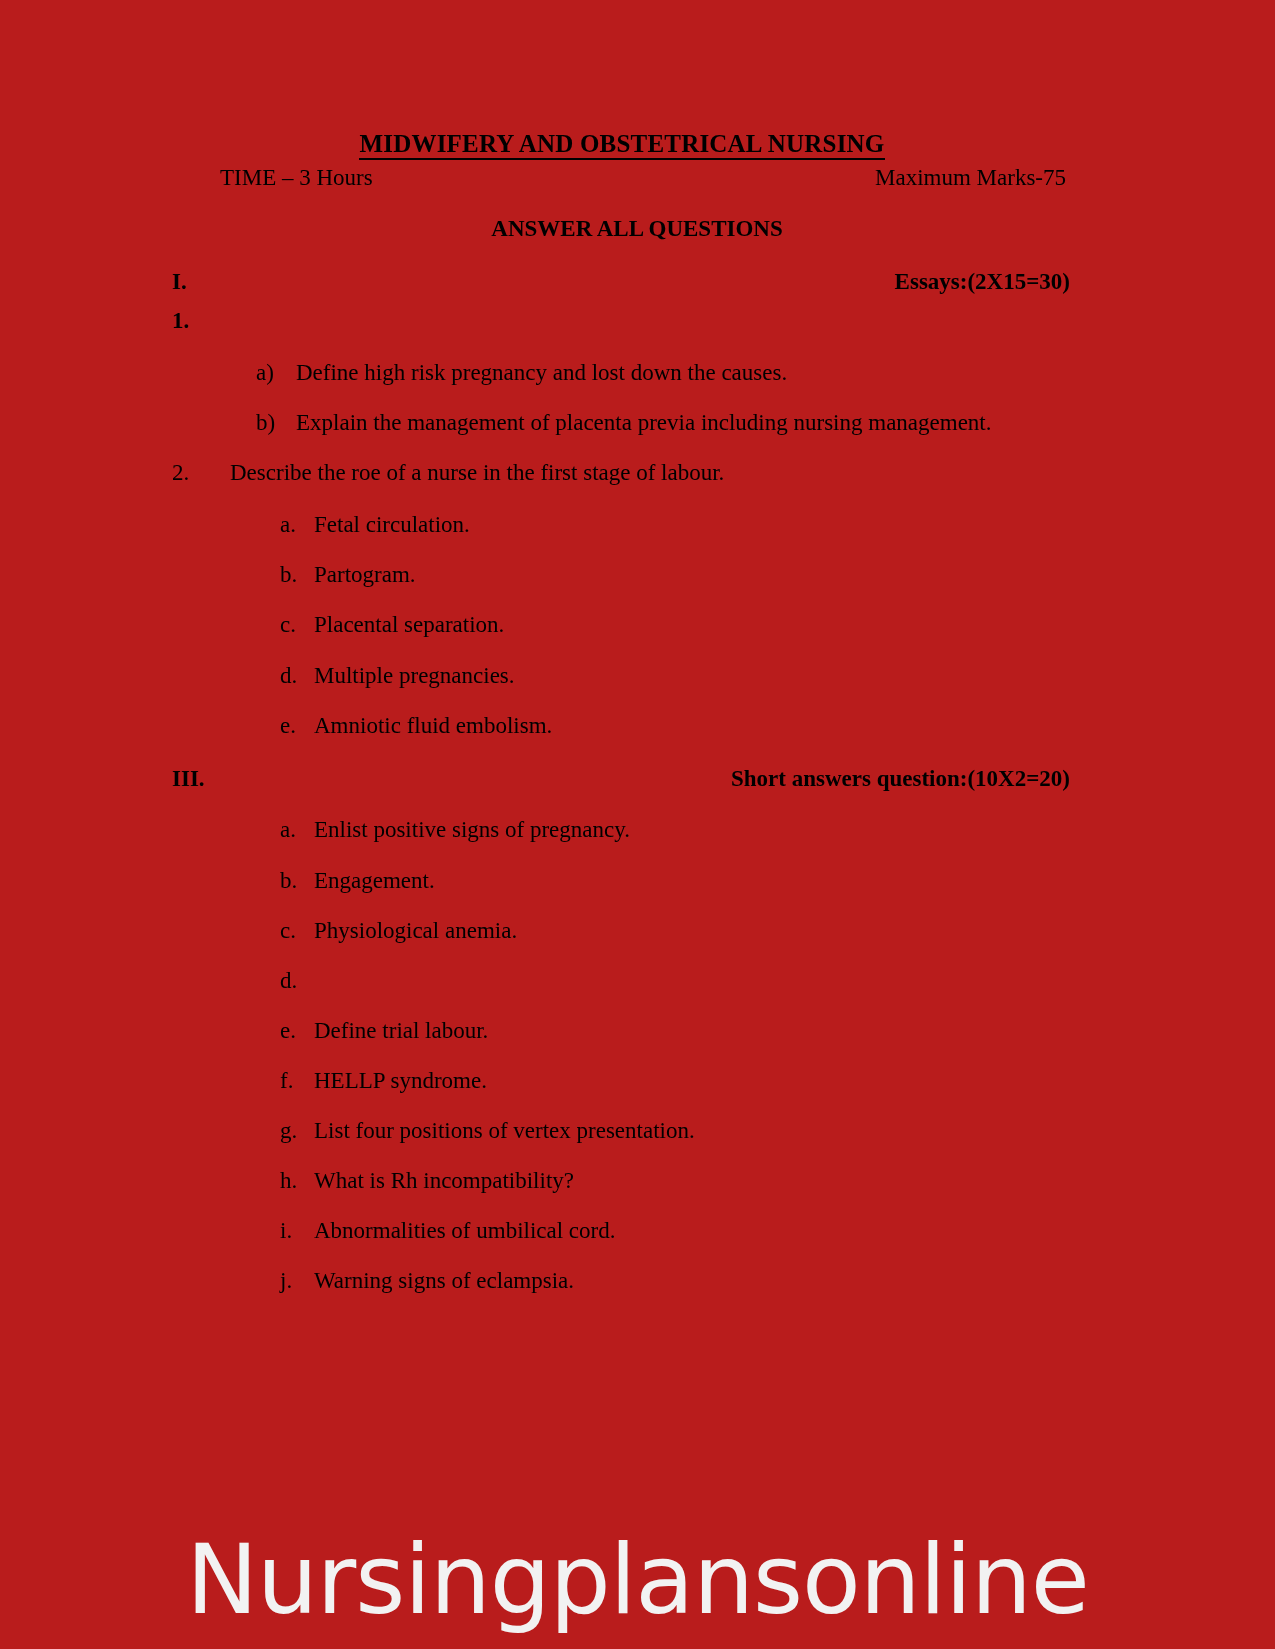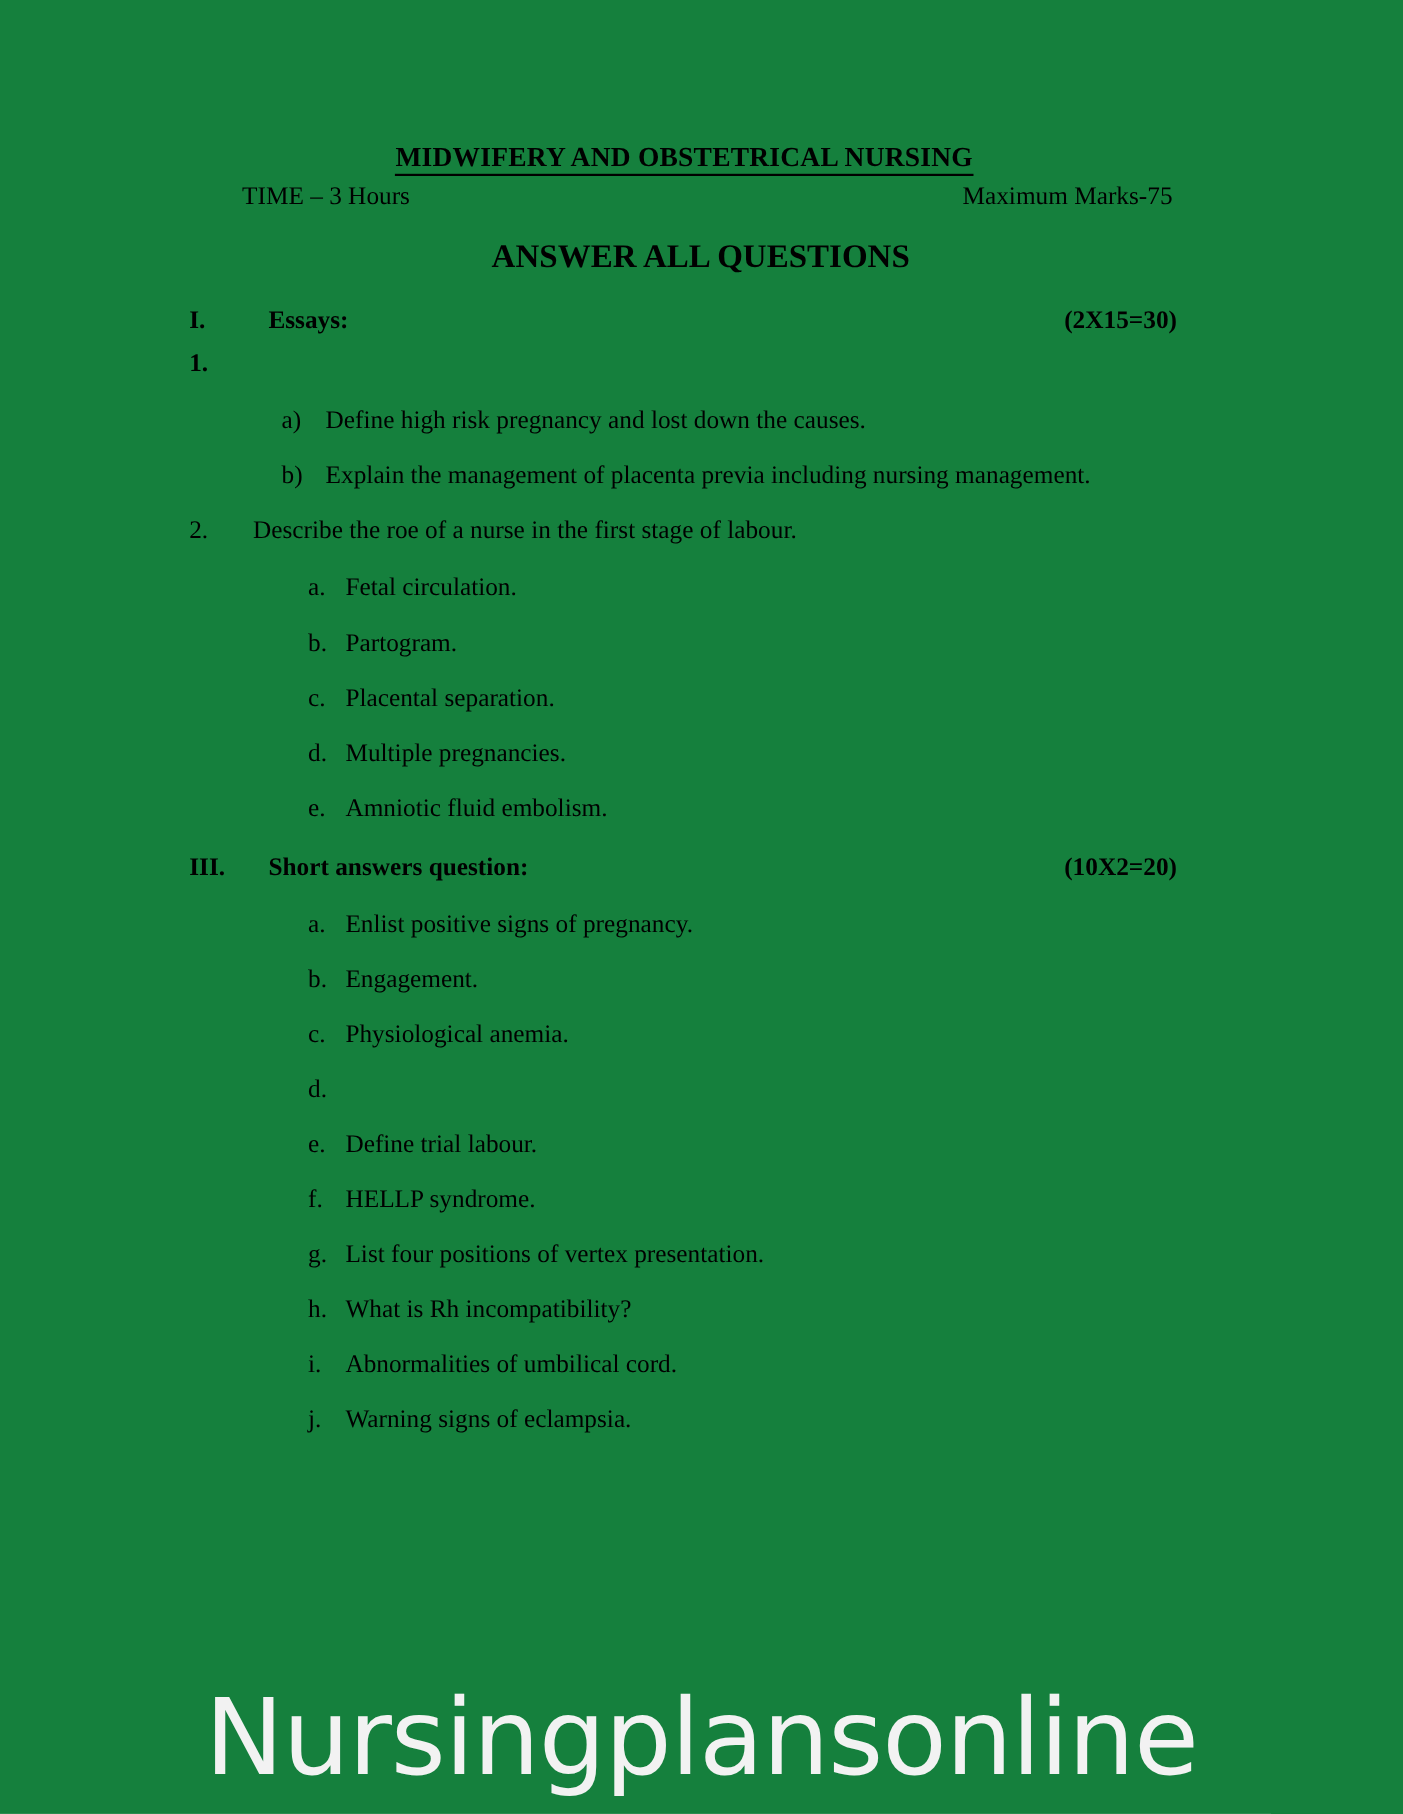--- a/index.html
+++ b/index.html
@@ -11,21 +11,21 @@
 
   body {
     font-family: "Liberation Serif", "DejaVu Serif", serif;
     color: #000000;
   }
 
   .page {
     position: relative;
     width: 1275px;
     height: 1649px;
-    background: #15803d;
+    background: #b91c1c;
     overflow: hidden;
     box-sizing: border-box;
   }
 
   
   .watermark {
     position: absolute;
     left: 0;
     right: 0;
     bottom: 18px;
@@ -69,21 +69,21 @@
     display: flex;
     justify-content: space-between;
     align-items: baseline;
     font-size: 23px;
     padding: 0 6px 0 48px;
     line-height: 1.3;
   }
 
   .answer-all {
     text-align: center;
-    font-size: 30px;
+    font-size: 23px;
     font-weight: bold;
     margin-top: 22px;
     padding-left: 30px;
     line-height: 1.3;
   }
 
   
   .section-head {
     display: flex;
     align-items: baseline;
@@ -91,20 +91,21 @@
     font-size: 23px;
     margin-top: 23px;
     line-height: 1.3;
   }
   .section-head .sec-num {
     width: 72px;
     flex: 0 0 72px;
   }
   .section-head .sec-label {
     flex: 1 1 auto;
+    text-align: right;
   }
   .section-head .sec-marks {
     flex: 0 0 auto;
     text-align: center;
     padding-right: 2px;
   }
 
   
   .q-num-row {
     display: flex;

